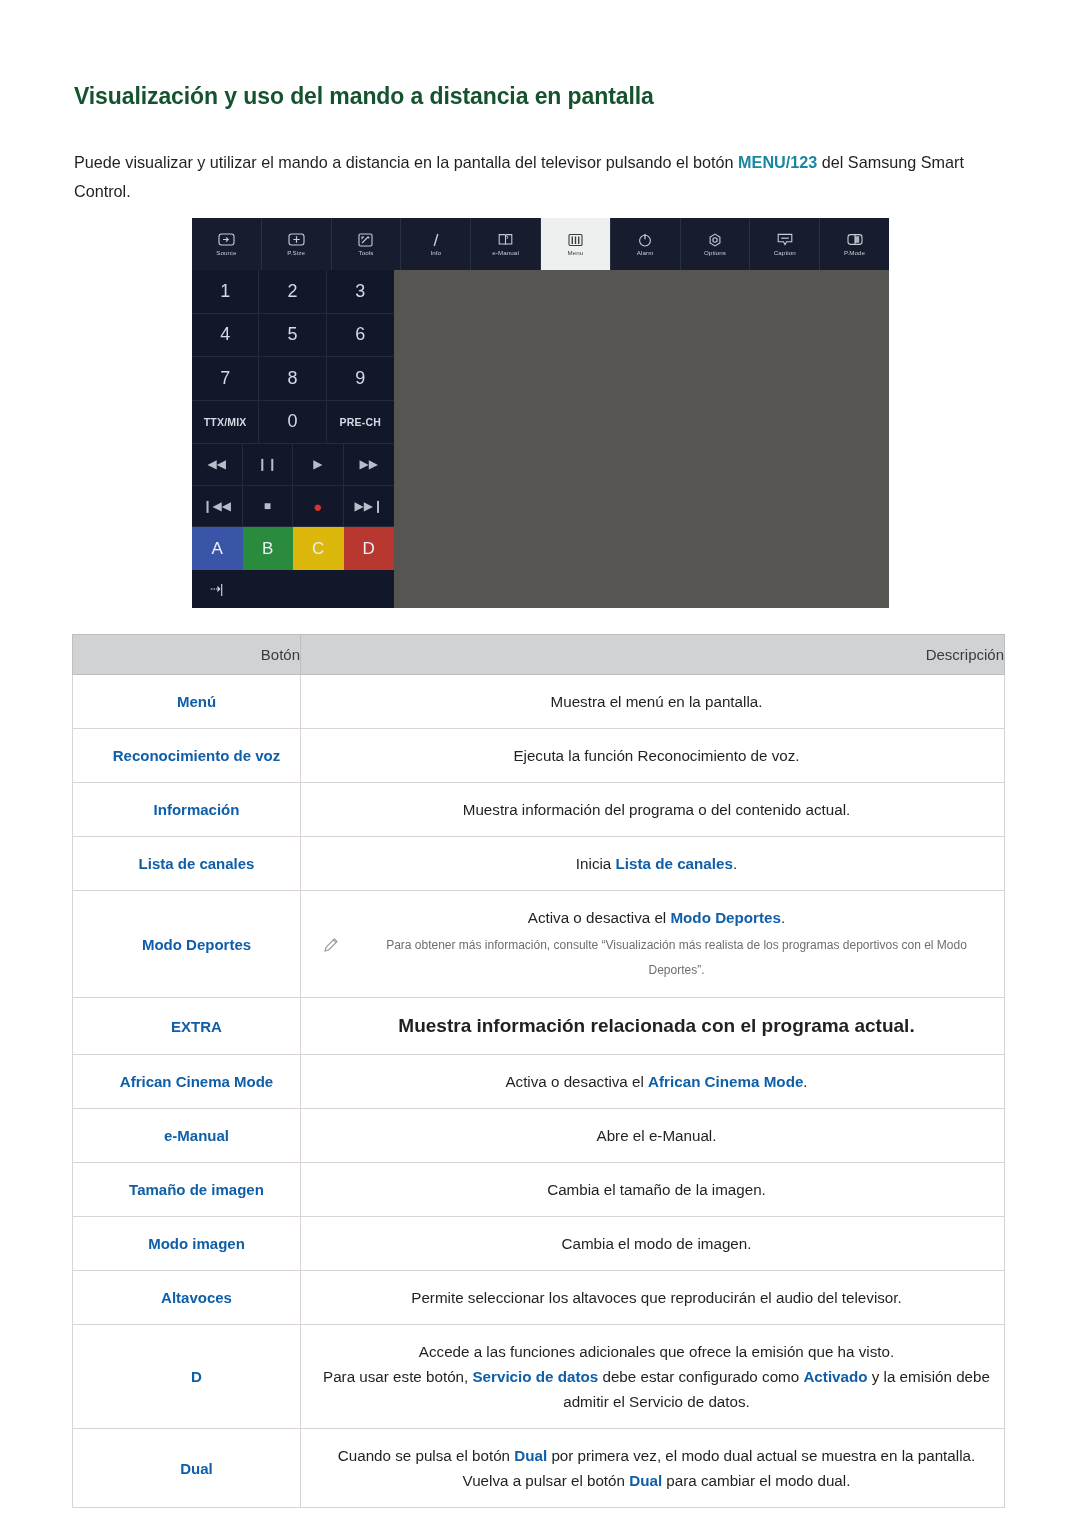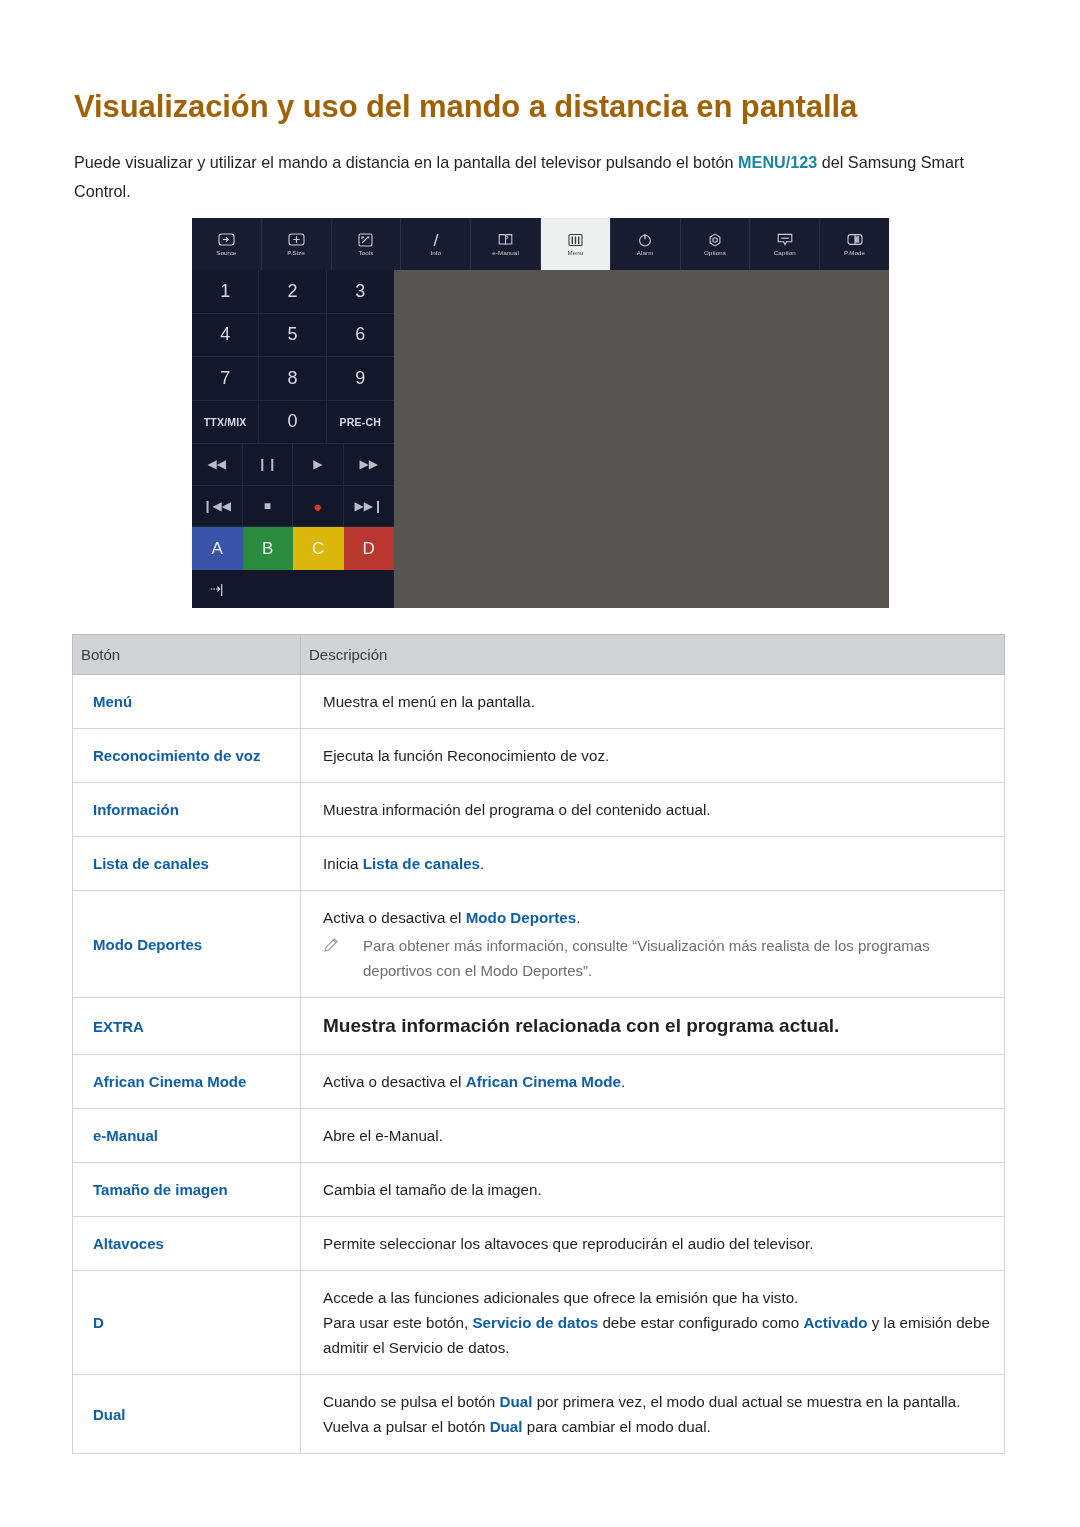--- a/index.html
+++ b/index.html
@@ -20,23 +20,23 @@
     width: 1080px;
     height: 1527px;
     box-sizing: border-box;
   }
 
   
   .page-title {
     position: absolute;
     left: 74px;
     top: 68px;
-    font-size: 31px;
+    font-size: 23px;
     font-weight: bold;
-    color: #a16207;
+    color: #14532d;
     letter-spacing: -0.1px;
     white-space: nowrap;
   }
 
   
   .intro {
     position: absolute;
     left: 74px;
     top: 132px;
     width: 905px;
@@ -185,29 +185,30 @@
   }
   .btn-table col.c1 { width: 228px; }
   .btn-table col.c2 { width: 704px; }
 
   .btn-table th {
     background: #d0d2d3;
     border: 1px solid #bcbec0;
     font-size: 15px;
     font-weight: normal;
     color: #3b3b3b;
-    padding: 11px 8px;
-    text-align: left;
+    padding: 11px 0;
+    text-align: right;
   }
   .btn-table td {
     border: 1px solid #d9d3d9;
     vertical-align: middle;
     font-size: 15.2px;
     line-height: 25px;
     color: #231f20;
+    text-align: center;
   }
   .btn-table td.name {
     padding: 14px 0 14px 20px;
     color: #0f5ea8;
     font-weight: bold;
     font-size: 15px;
   }
   .btn-table td.desc {
     padding: 14px 14px 14px 22px;
     margin-left: 30px;
@@ -222,21 +223,21 @@
     padding-top: 18px;
     padding-bottom: 18px;
     font-weight: bold;
   }
   .note {
     display: flex;
     align-items: flex-start;
     gap: 24px;
     margin-top: 3px;
     color: #6d6e71;
-    font-size: 15px;
+    font-size: 12px;
     line-height: 25px;
   }
   .note-ico {
     flex: 0 0 auto;
     margin-top: 4px;
     width: 16px;
     height: 16px;
   }
   .note-ico svg { display: block; }
   .note-txt { flex: 1 1 auto; }
@@ -437,20 +438,24 @@
         </tr>
         <tr>
           <td class="name">e-Manual</td>
           <td class="desc"><span>Abre el e-Manual.</span></td>
         </tr>
         <tr>
           <td class="name">Tamaño de imagen</td>
           <td class="desc"><span>Cambia el tamaño de la imagen.</span></td>
         </tr>
         <tr>
+          <td class="name">Modo imagen</td>
+          <td class="desc"><span>Cambia el modo de imagen.</span></td>
+        </tr>
+        <tr>
           <td class="name">Altavoces</td>
           <td class="desc"><span>Permite seleccionar los altavoces que reproducirán el audio del televisor.</span></td>
         </tr>
         <tr>
           <td class="name">D</td>
           <td class="desc">
             <span class="desc-line"><span>Accede a las funciones adicionales que ofrece la emisión que ha visto.</span></span>
             <span class="desc-line"><span>Para usar este botón, </span><span class="lk">Servicio de datos</span><span> debe estar configurado como </span><span class="lk">Activado</span><span> y la emisión debe admitir el Servicio de datos.</span></span>
           </td>
         </tr>

